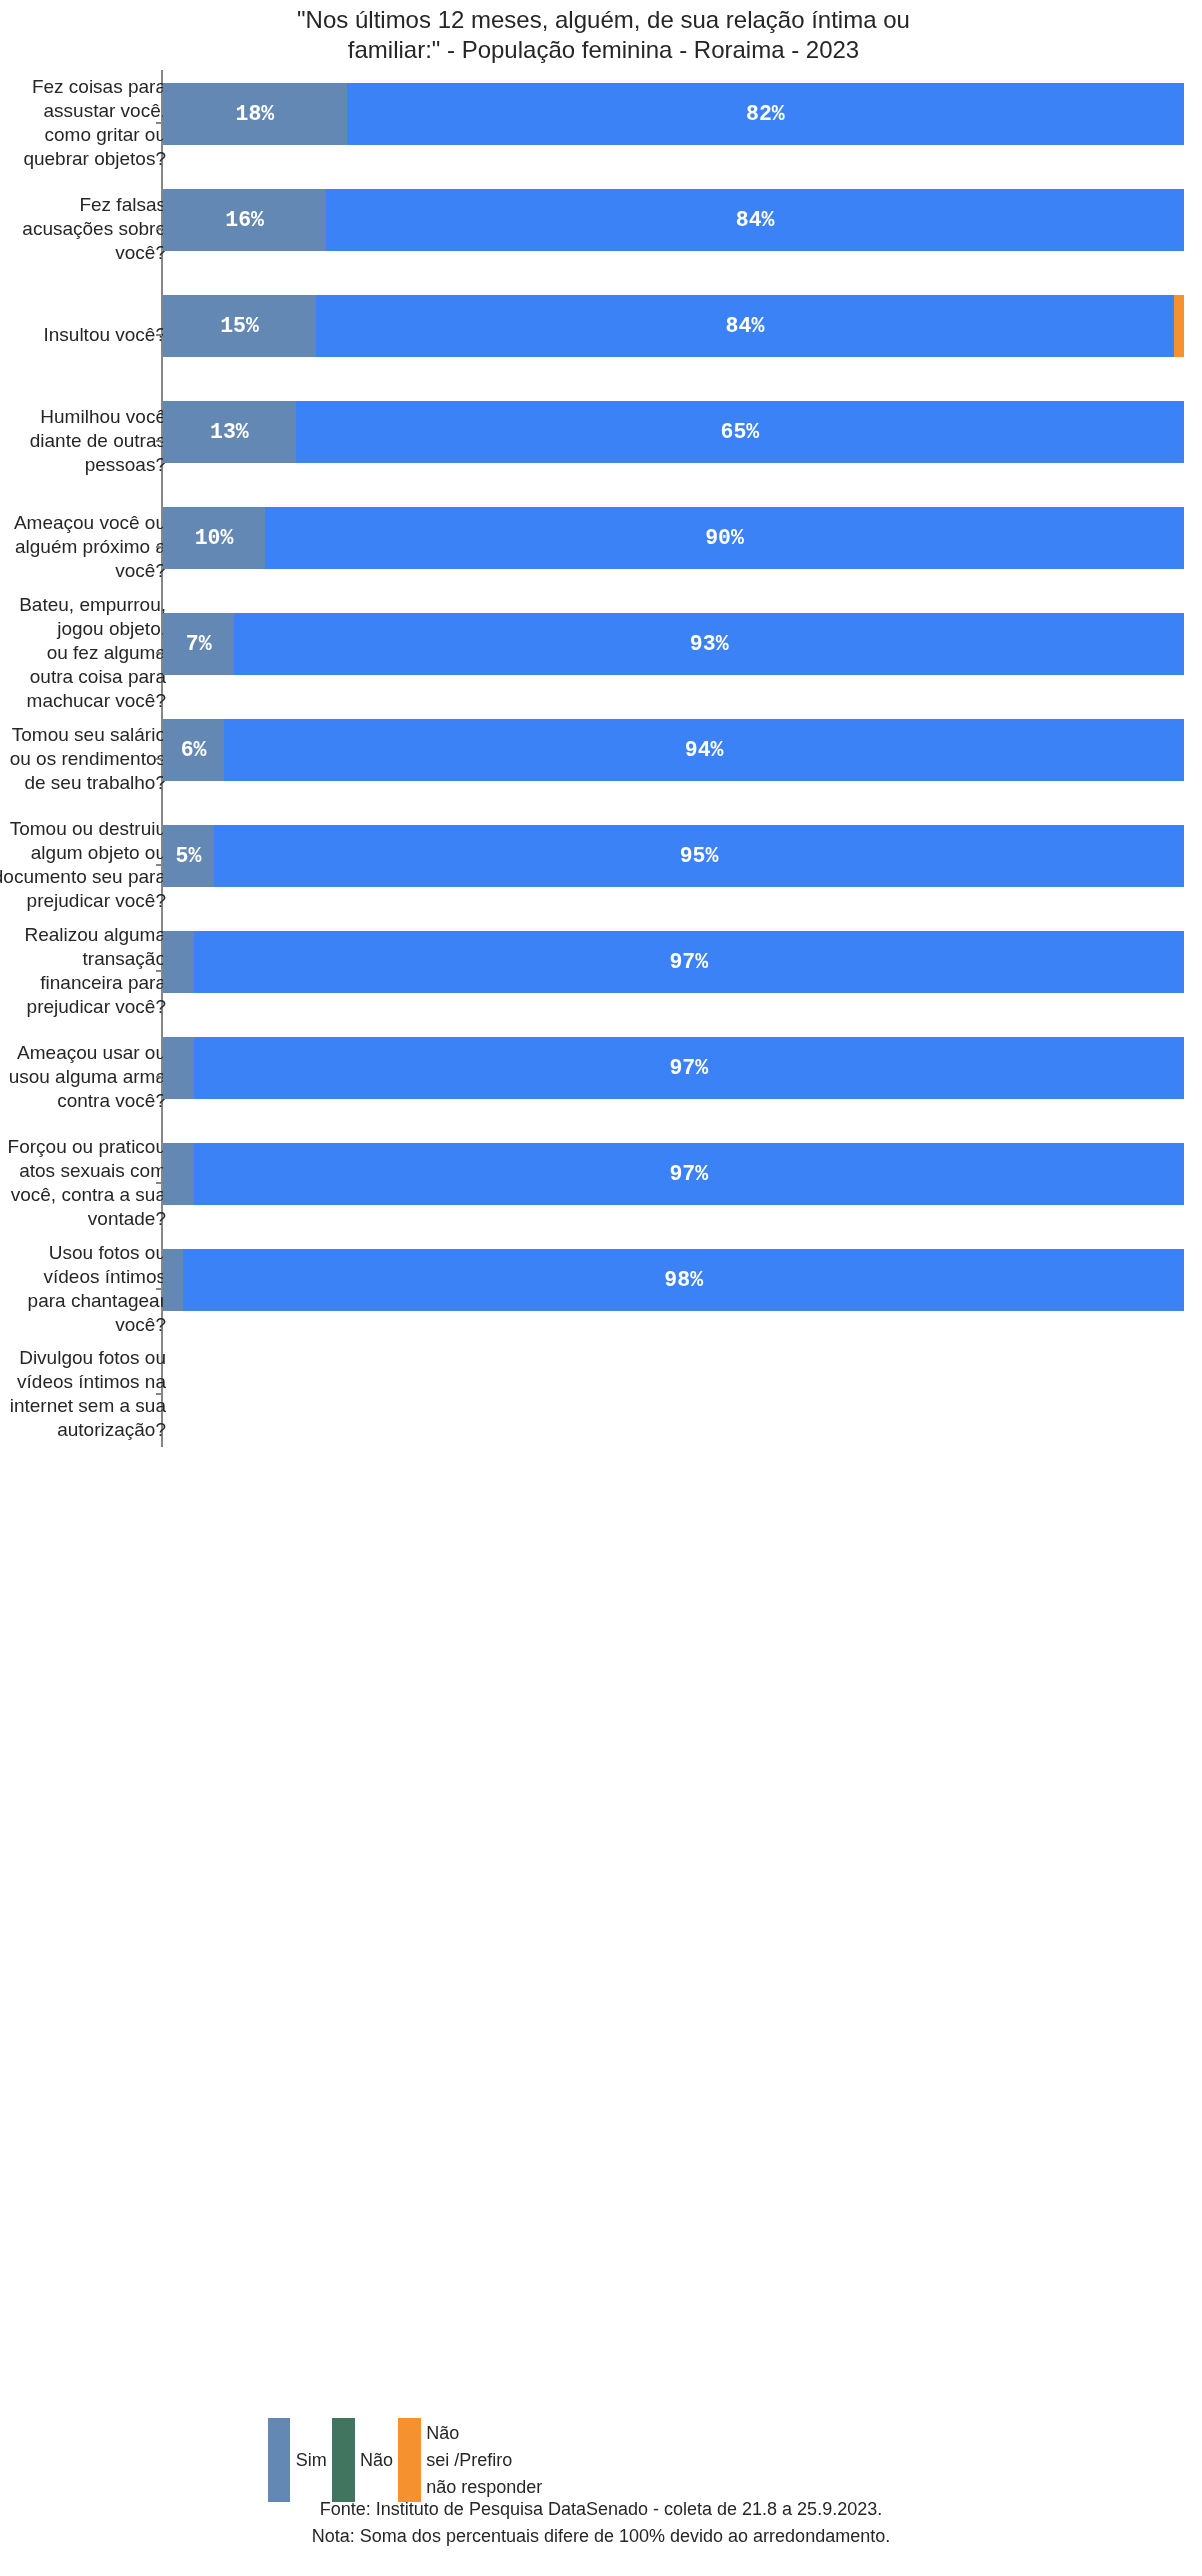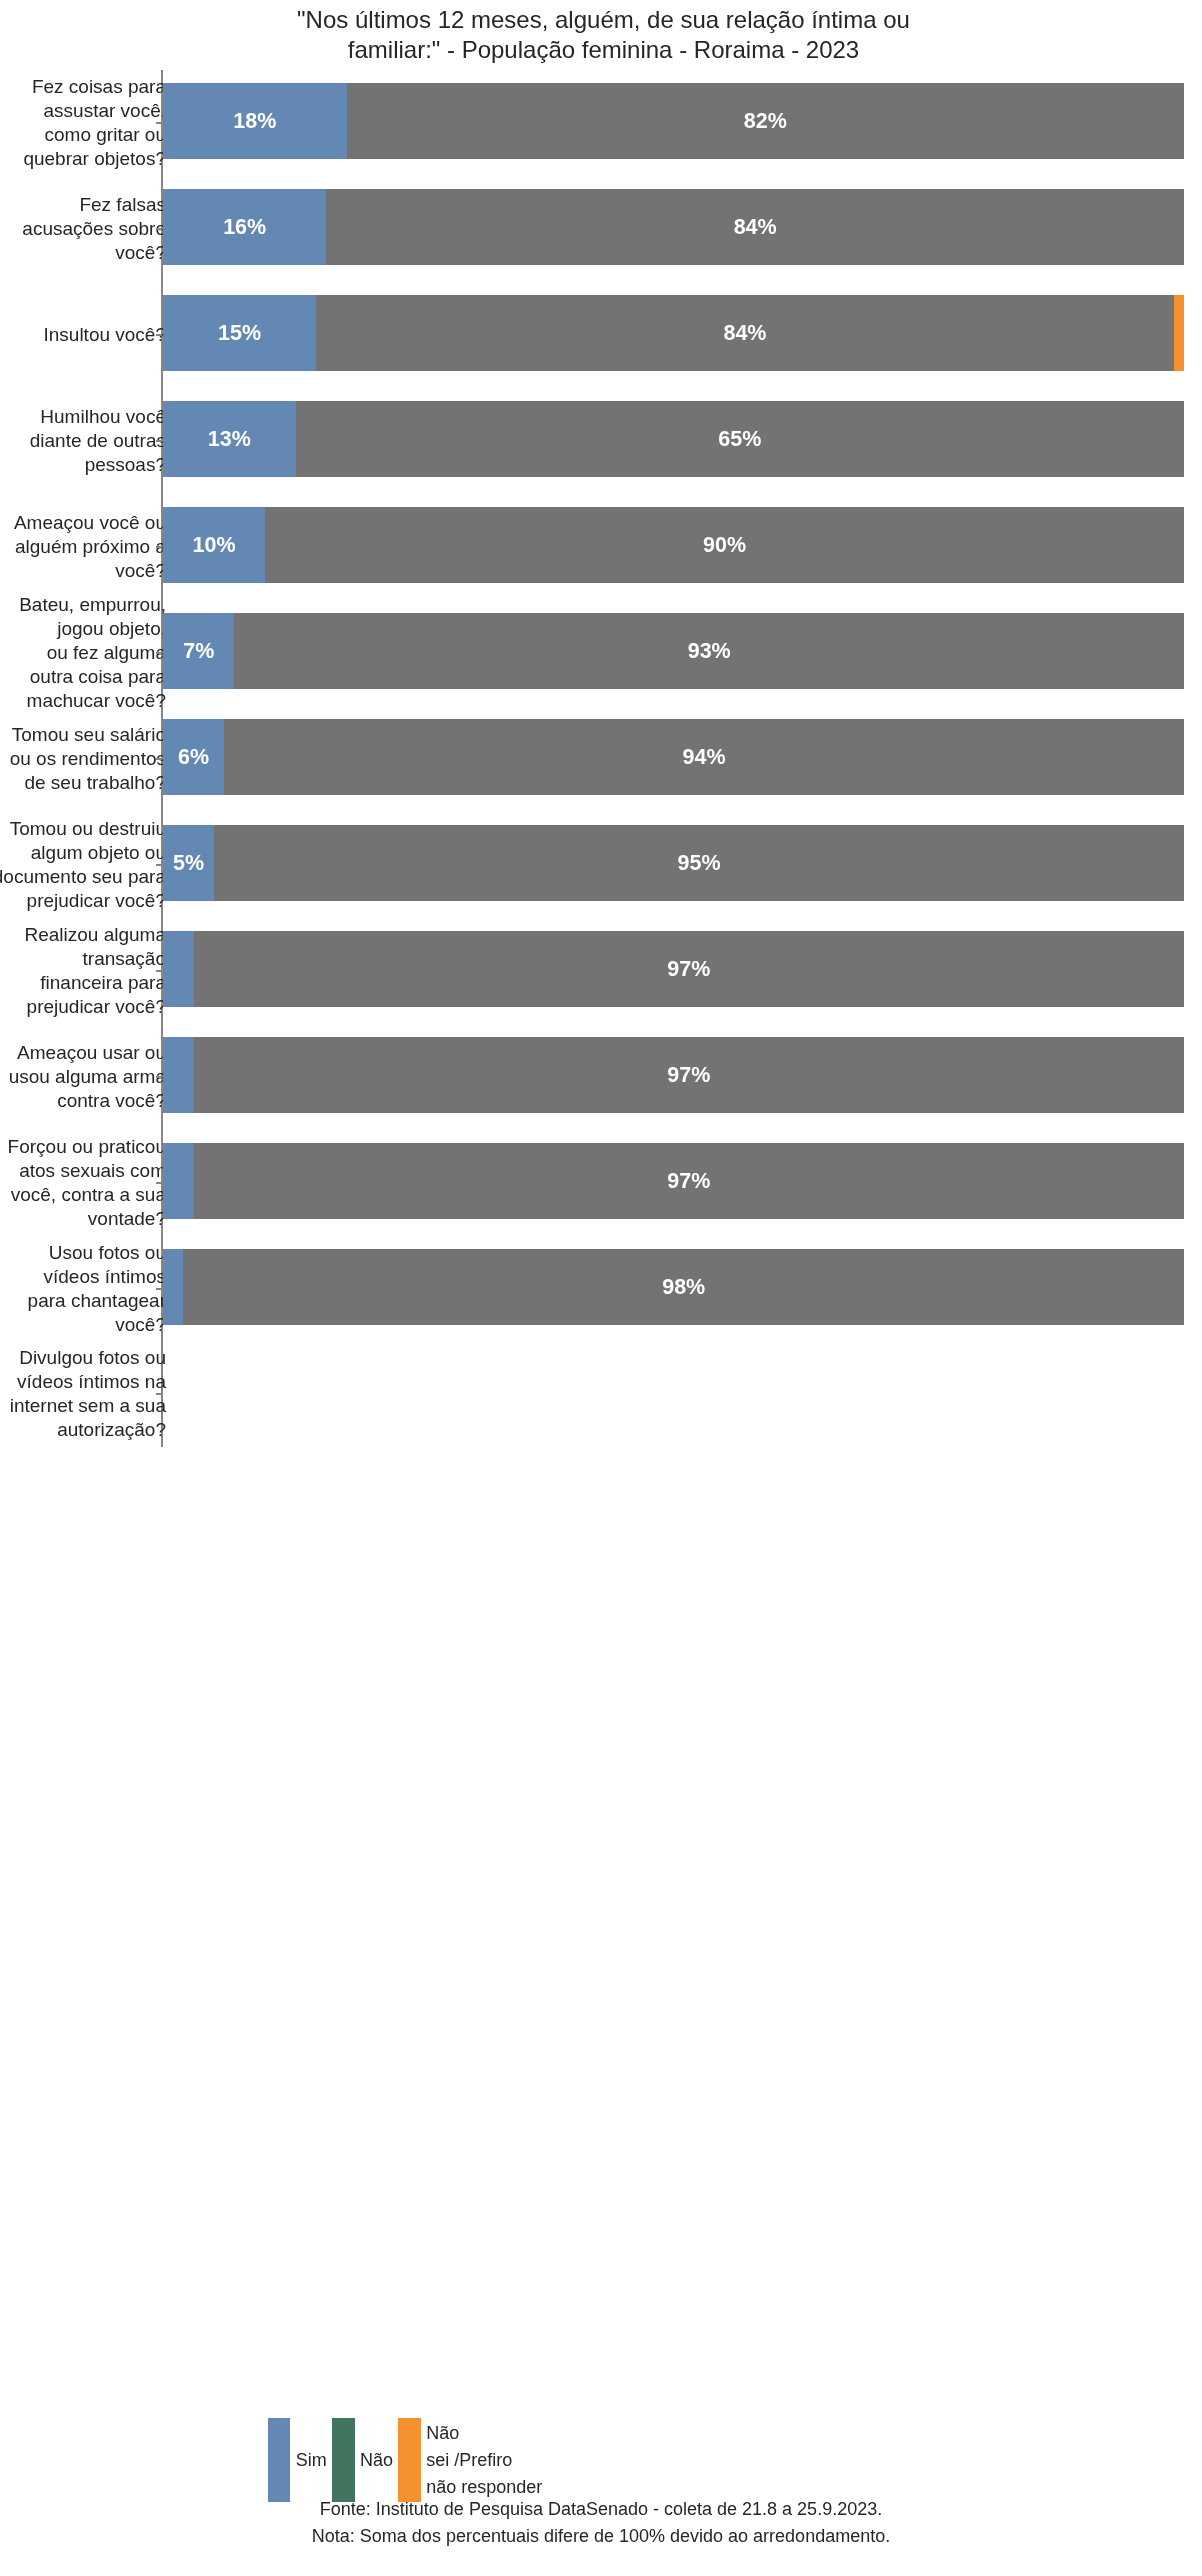--- a/index.html
+++ b/index.html
@@ -80,28 +80,29 @@
   .bars {
     position: absolute;
     left: 163px;
     top: 13.4px;
     height: 79px;
     width: 1021px;
     display: flex;
     flex-direction: row;
   }
   .seg {
-    height: 76px;
+    height: 62px;
     display: flex;
     align-items: center;
     justify-content: center;
     overflow: hidden;
+    font-family: Liberation Mono, monospace;
   }
   .seg-sim    { background: #6488B4; }
-  .seg-nao    { background: #737373; }
+  .seg-nao    { background: #3b82f6; }
   .seg-nsabe  { background: #F5922F; }
   .seg-label {
     color: #ffffff;
     font-size: 21.5px;
     font-weight: bold;
     white-space: nowrap;
   }
 
   
   #legend {

